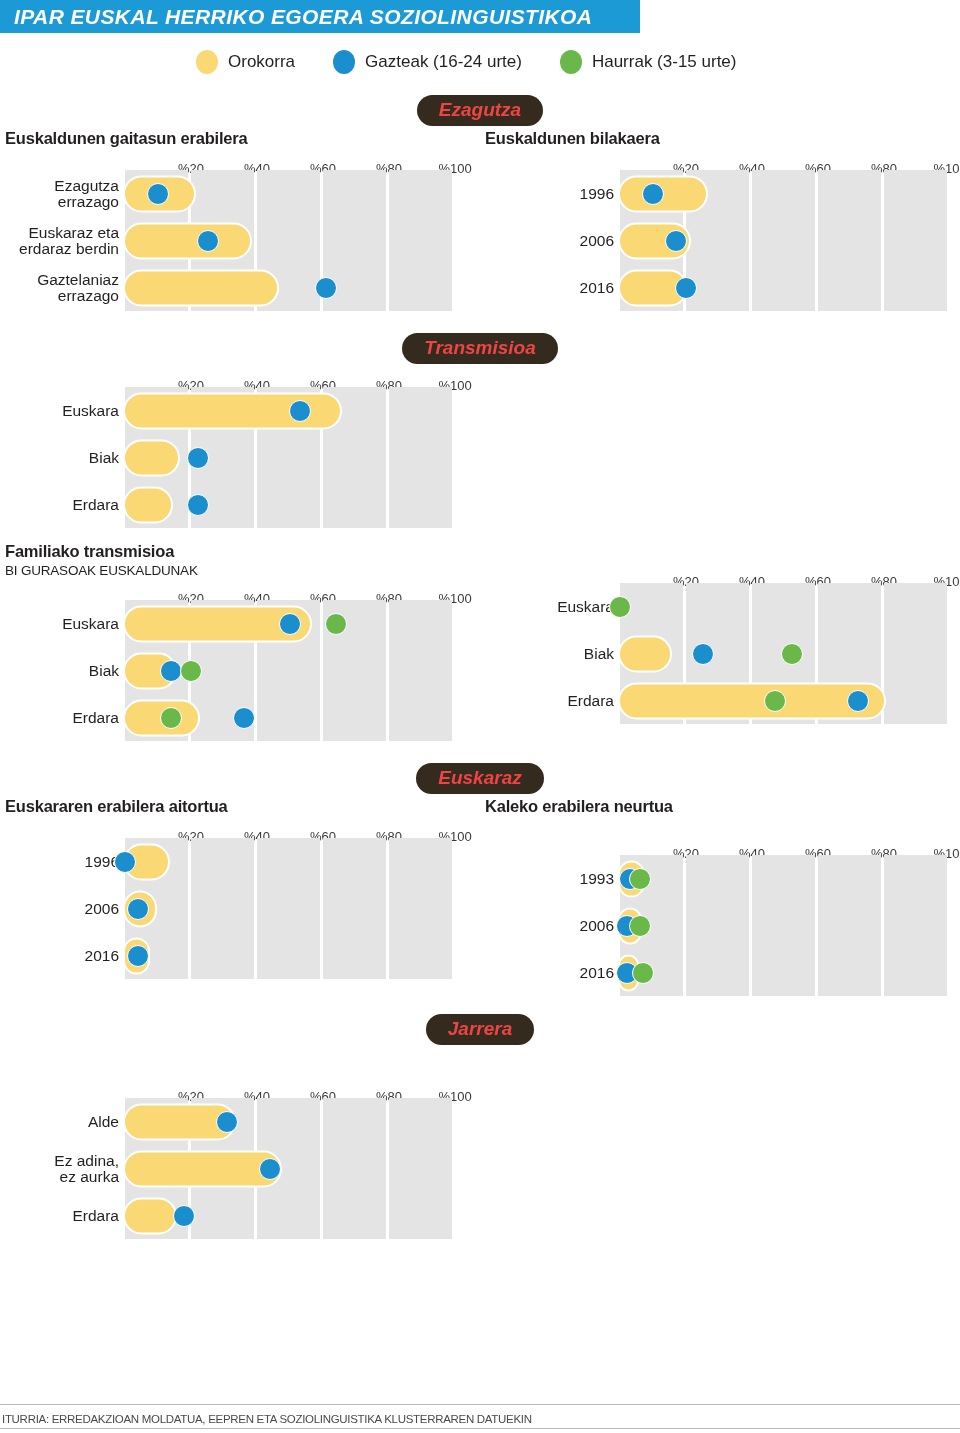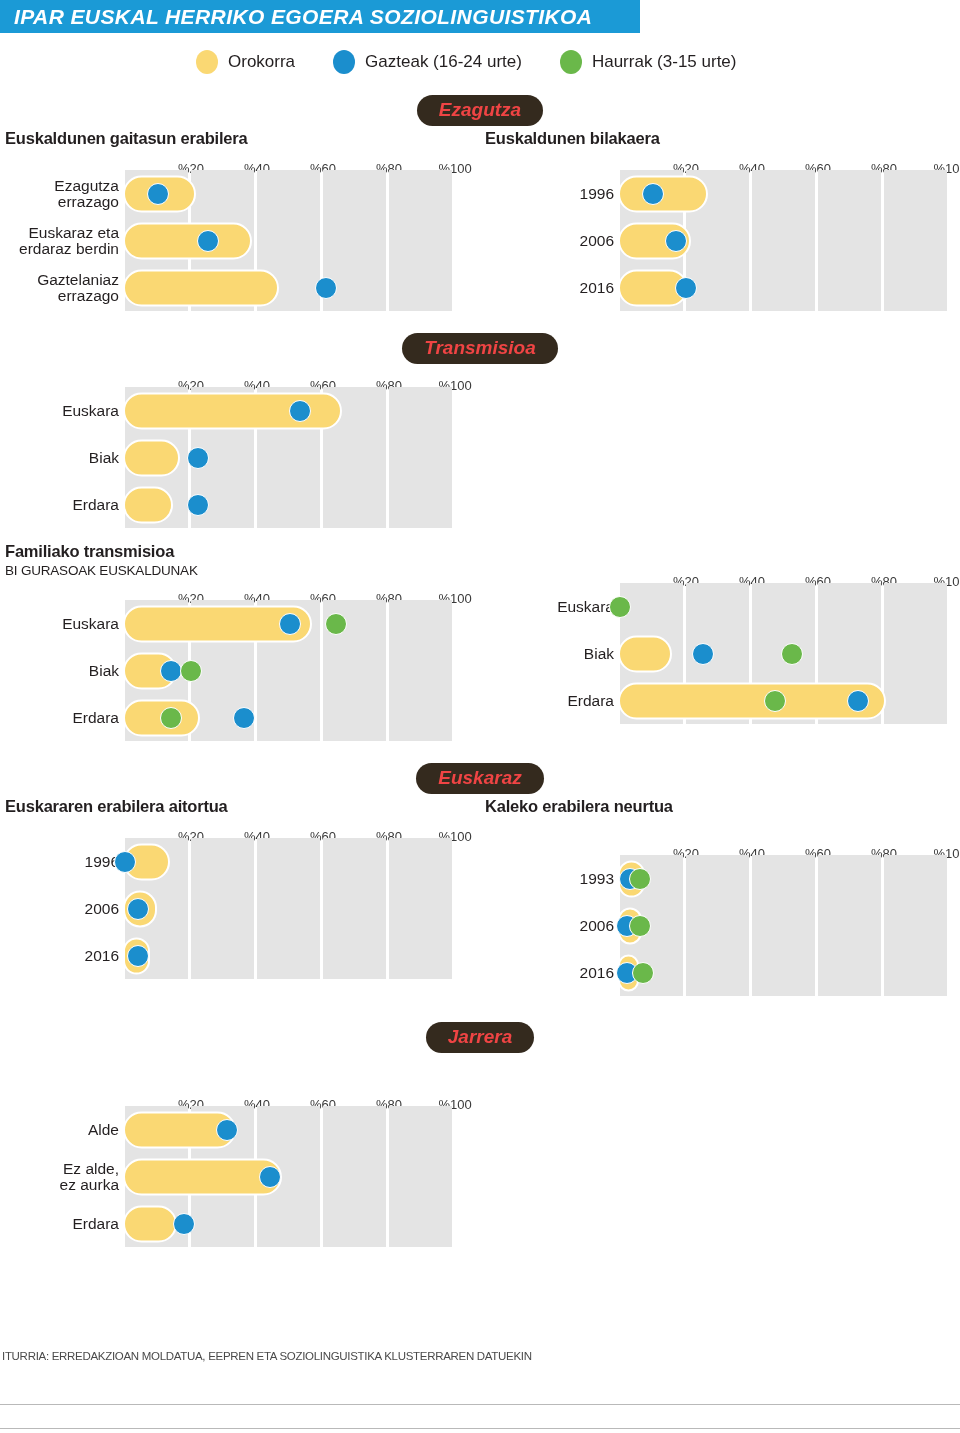--- a/index.html
+++ b/index.html
@@ -403,21 +403,21 @@
             <div class="cat-label" style="width: 110px;">2016</div>
             <div class="bar" style="left: -2px; width: 20.5px; height: 37px; background: rgb(250, 216, 115);"></div>
             <div class="dot" style="left: 6.6px; width: 22px; height: 22px; background: rgb(27, 142, 205);"></div>
             <div class="dot" style="left: 23.1px; width: 22px; height: 22px; background: rgb(106, 184, 74);"></div>
           </div>
         </div>
       </div>
   </div>
 </div>
 
-<div class="badge-row" style="margin-top:22px;">
+<div class="badge-row" style="margin-top:14px;">
   <span class="badge">Jarrera</span>
 </div>
 <div class="row2" style="margin-top:30px;">
   <div class="col">
     <div class="chart">
         <div class="axis">
           <span class="tick" style="left: 191px;">%20</span>
           <span class="tick" style="left: 257px;">%40</span>
           <span class="tick" style="left: 323px;">%60</span>
           <span class="tick" style="left: 389px;">%80</span>
@@ -430,31 +430,31 @@
             <div class="band" style="left: 132px; width: 63px; background: rgb(228, 228, 228);"></div>
             <div class="band" style="left: 198px; width: 63px; background: rgb(228, 228, 228);"></div>
             <div class="band" style="left: 264px; width: 63px; background: rgb(228, 228, 228);"></div>
           </div>
           <div class="series-row" style="height: 47px; position: relative;">
             <div class="cat-label" style="width: 118px;">Alde</div>
             <div class="bar" style="left: -2px; width: 112.9px; height: 37px; background: rgb(250, 216, 115);"></div>
             <div class="dot" style="left: 102.3px; width: 22px; height: 22px; background: rgb(27, 142, 205);"></div>
           </div>
           <div class="series-row" style="height: 47px; position: relative;">
-            <div class="cat-label" style="width: 118px;">Ez alde,
+            <div class="cat-label" style="width: 118px;">Ez adina,
 ez aurka</div>
             <div class="bar" style="left: -2px; width: 159.1px; height: 37px; background: rgb(250, 216, 115);"></div>
             <div class="dot" style="left: 145.2px; width: 22px; height: 22px; background: rgb(27, 142, 205);"></div>
           </div>
           <div class="series-row" style="height: 47px; position: relative;">
             <div class="cat-label" style="width: 118px;">Erdara</div>
             <div class="bar" style="left: -2px; width: 53.5px; height: 37px; background: rgb(250, 216, 115);"></div>
             <div class="dot" style="left: 59.4px; width: 22px; height: 22px; background: rgb(27, 142, 205);"></div>
           </div>
         </div>
       </div>
   </div>
   <div class="col"></div>
 </div>
 
 <div class="footer-rule" style="top:1404px;"></div>
-<div class="footer-text" style="top:1350px;">ITURRIA: ERREDAKZIOAN MOLDATUA, EEPREN ETA SOZIOLINGUISTIKA KLUSTERRAREN DATUEKIN</div>
+<div class="footer-text" style="top:1413px;">ITURRIA: ERREDAKZIOAN MOLDATUA, EEPREN ETA SOZIOLINGUISTIKA KLUSTERRAREN DATUEKIN</div>
 <div class="footer-rule" style="top:1428px;"></div>
 
 </body></html>

